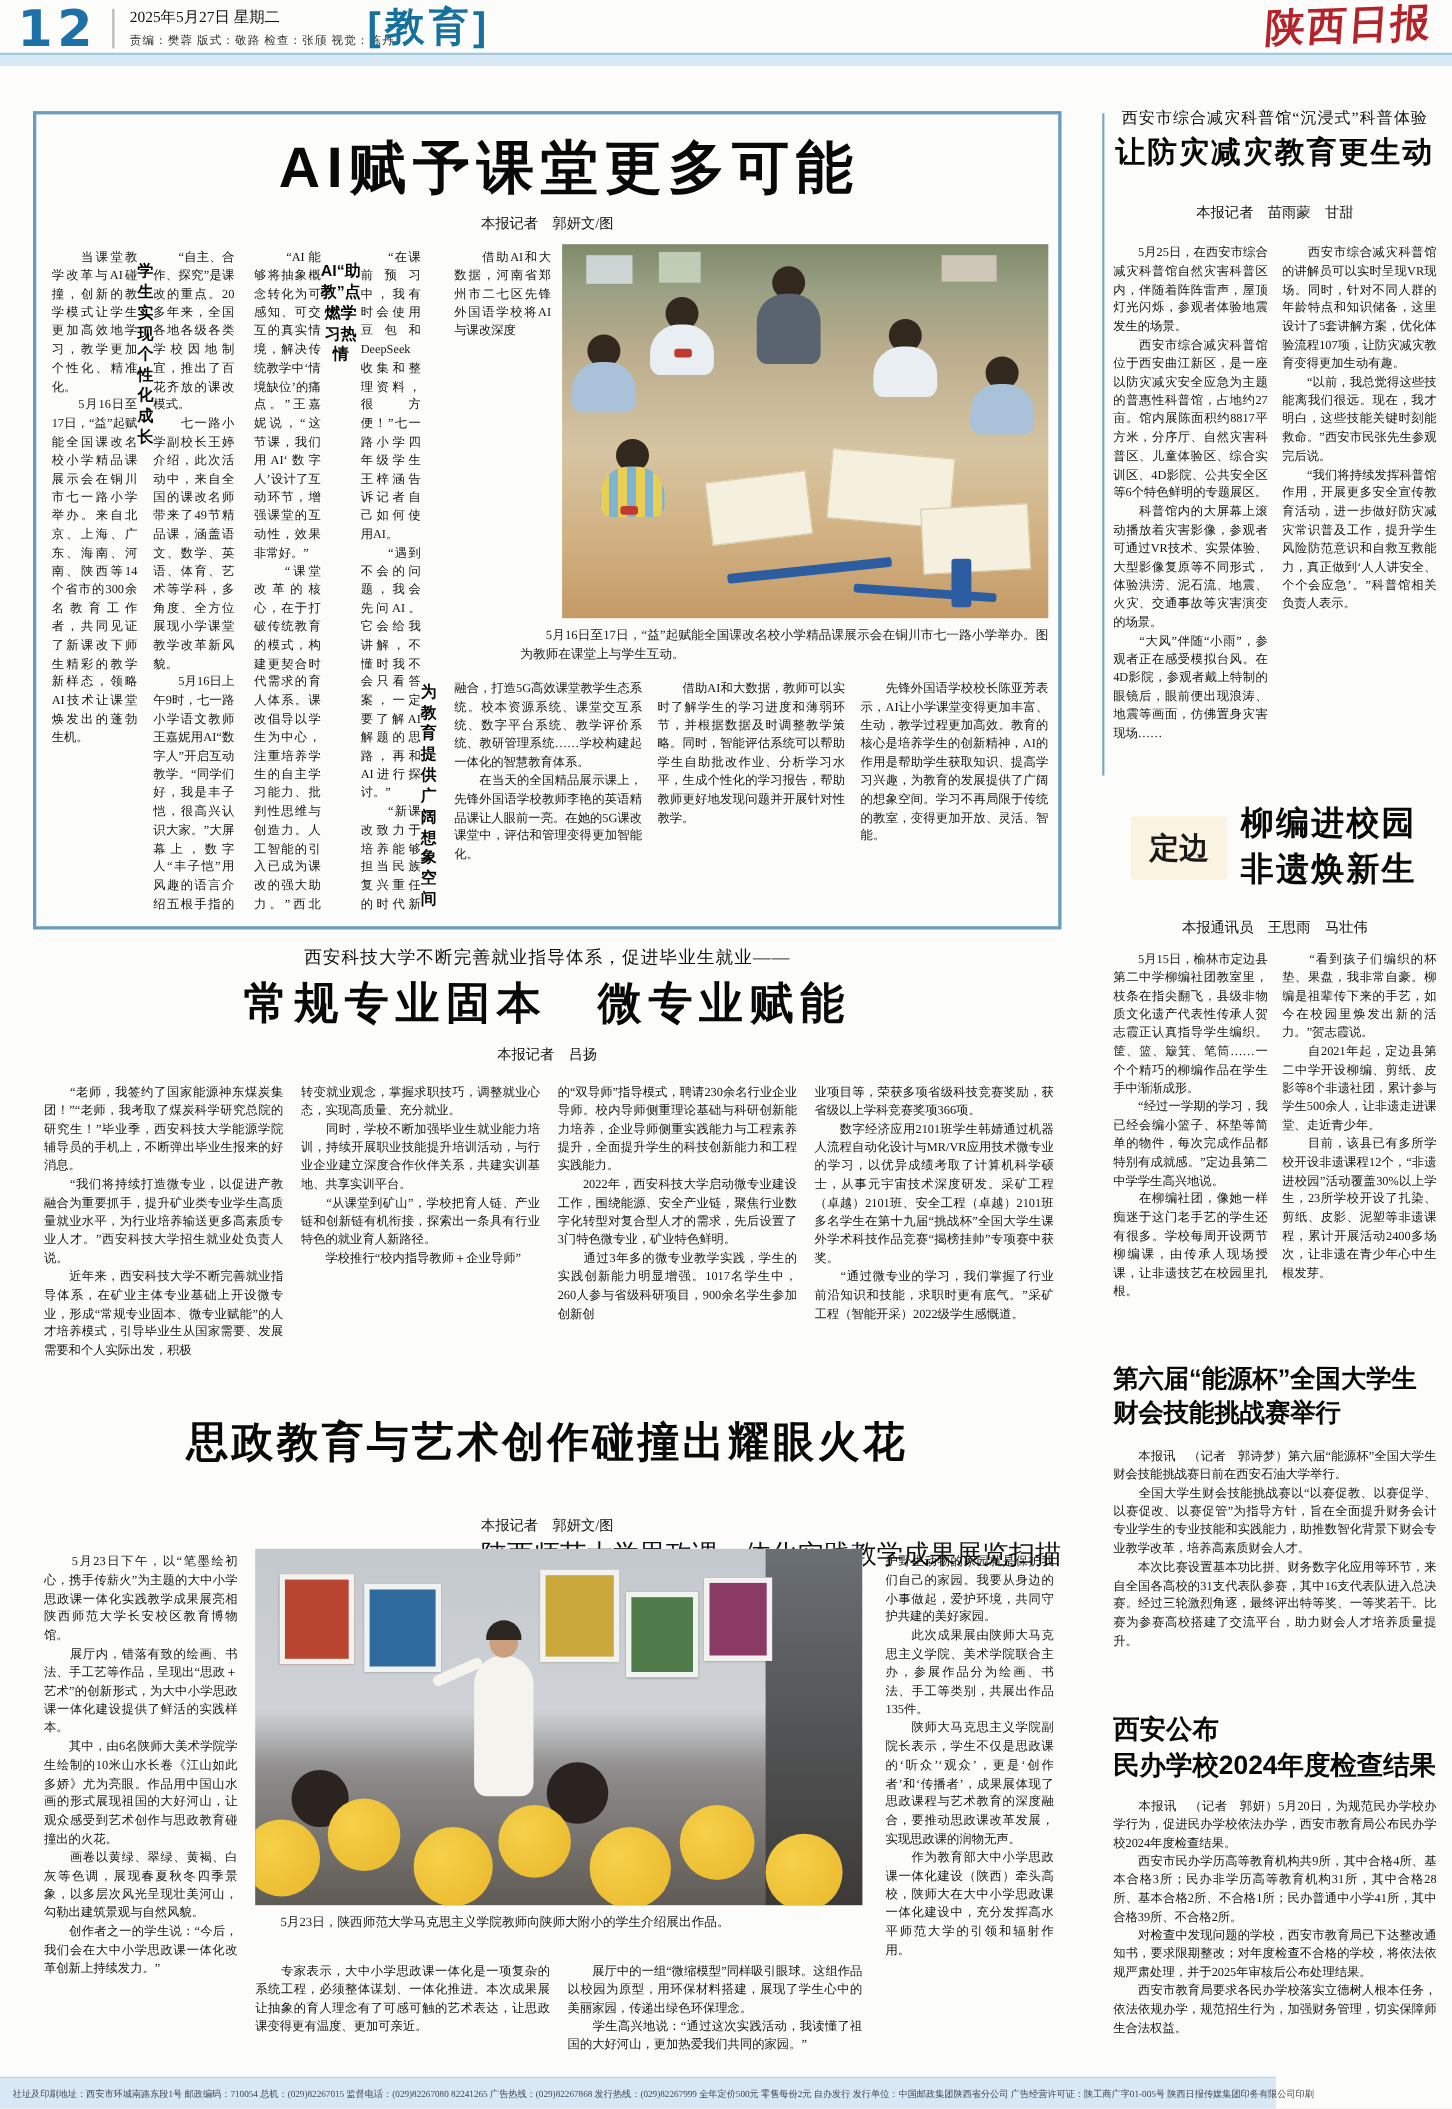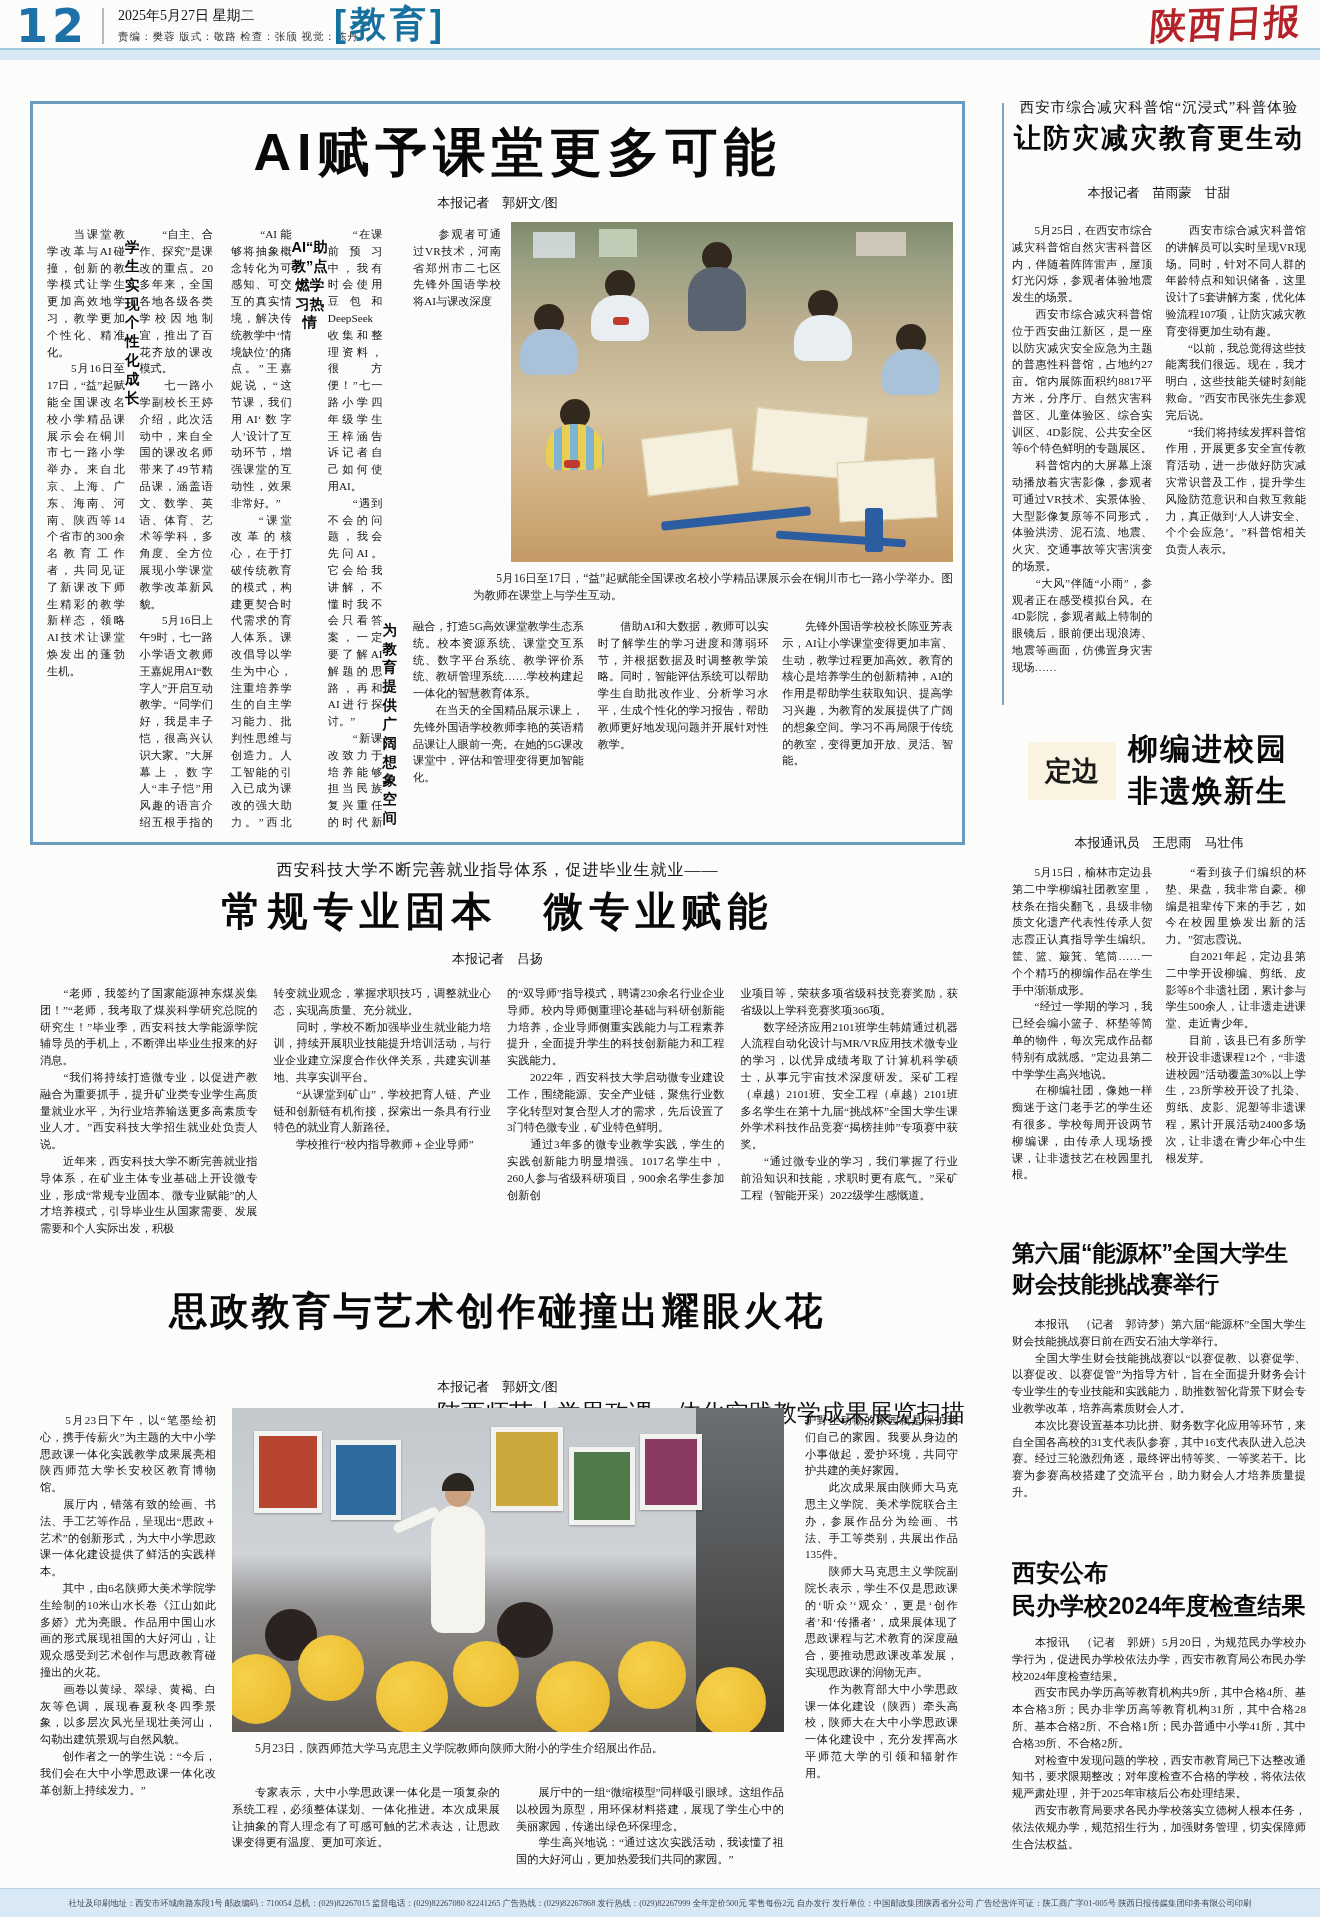--- a/index.html
+++ b/index.html
@@ -83,21 +83,21 @@
           text-align:center;font:bold 27px/58px "Liberation Sans",sans-serif;}
   #r2-title{left:1128px;top:728px;width:180px;font-size:30px;line-height:42px;letter-spacing:2px;font-weight:bold;white-space:pre-line;}
   #r2-byline{left:1012px;top:834px;width:294px;}
   #r2-body{left:1012px;top:864px;width:294px;height:372px;display:flex;gap:13px;}
   #r2-body > div{flex:1;}
   #r3-title{left:1012px;top:1238px;width:294px;font-size:23px;line-height:31px;font-weight:bold;white-space:pre-line;}
   #r3-body{left:1012px;top:1316px;width:294px;height:234px;}
   #r4-title{left:1012px;top:1556px;width:294px;font-size:24px;line-height:33px;font-weight:bold;white-space:pre-line;}
   #r4-body{left:1012px;top:1634px;width:294px;height:246px;}
   
-  #footer{left:0;top:1888px;width:1320px;height:29px;background:#d8e9f5;border-top:1px solid #b9d4e6;}
+  #footer{left:0;top:1888px;width:1160px;height:29px;background:#d8e9f5;border-top:1px solid #b9d4e6;}
   #footer-text{padding-top:9px;text-align:center;font-size:8.5px;color:#445;white-space:nowrap;transform:scaleX(.98);}
 </style>
 </head>
 <body>
 
 <div id="page">
 
   <div class="abs" id="pagenum">12</div>
   <div class="abs" id="hdr-div"></div>
   <div class="abs" id="hdr-date">2025年5月27日  星期二</div>
@@ -125,21 +125,21 @@
     <div class="abs colflex" id="a1-c2">
       <div class="bt">　　“AI能够将抽象概念转化为可感知、可交互的真实情境，解决传统教学中‘情境缺位’的痛点。”王嘉妮说，“这节课，我们用AI‘数字人’设计了互动环节，增强课堂的互动性，效果非常好。”
 　　“课堂改革的核心，在于打破传统教育的模式，构建更契合时代需求的育人体系。课改倡导以学生为中心，注重培养学生的自主学习能力、批判性思维与创造力。人工智能的引入已成为课改的强大助力。”西北大学教授宋亚平说。</div>
       <h4 class="subh">AI“助教”点燃学习热情</h4>
       <div class="bt">　　“在课前预习中，我有时会使用豆包和DeepSeek收集和整理资料，很方便！”七一路小学四年级学生王梓涵告诉记者自己如何使用AI。
 　　“遇到不会的问题，我会先问AI。它会给我讲解，不懂时我不会只看答案，一定要了解AI解题的思路，再和AI进行探讨。”
 　　“新课改致力于培养能够担当民族复兴重任的时代新人。”王益区教育体育局副局长付斌荣说，自主学习能力的培养，能为学生的终身学习奠定坚实基础，帮助他们在面对未知领域时，能够独立分析和学习。</div>
       <h4 class="subh pin">为教育提供广阔想象空间</h4>
     </div>
 
-    <div class="abs bt" id="a1-c3">　　参观者可通过VR技术，河南省郑州市二七区先锋外国语学校将AI与课改深度</div>
+    <div class="abs bt" id="a1-c3">　　借助AI和大数据，河南省郑州市二七区先锋外国语学校将AI与课改深度</div>
 
     <div class="abs" id="a1photo">
       <div class="abs poster" style="left:5%;top:3%;width:42px;height:26px;background:#d8e0e4;"></div>
       <div class="abs poster" style="left:20%;top:2%;width:38px;height:28px;background:#c9d6c0;"></div>
       <div class="abs poster" style="left:78%;top:3%;width:50px;height:24px;background:#d9cfc2;"></div>
       <div class="abs stu dark" style="left:40%;top:6%;">
           <div class="hd"></div>
           <div class="bd" style="height:64px;"></div>
         </div>
       <div class="abs stu blue" style="left:2%;top:24%;">

